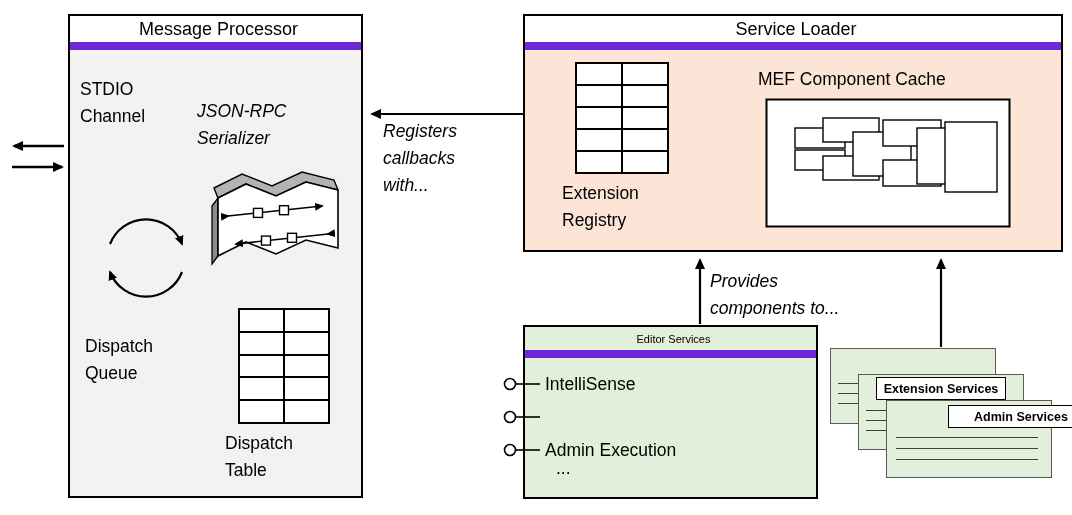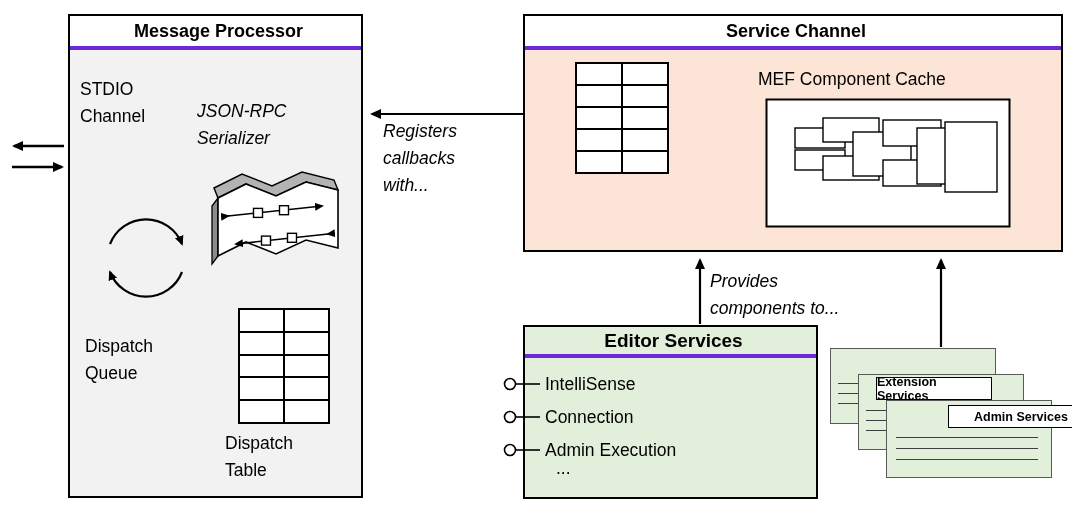--- a/index.html
+++ b/index.html
@@ -1,21 +1,21 @@
 <!DOCTYPE html>
 <html><head>
 <meta charset="utf-8">
 <style>
   * { margin:0; padding:0; box-sizing:border-box; }
   body { background:#fff; font-family:"Liberation Sans", sans-serif; color:#000; }
   .canvas { position:relative; width:1072px; height:515px; background:#fff; overflow:hidden; }
   .box { position:absolute; border:2px solid #000; }
   .box-header { height:34px; display:flex; align-items:center; justify-content:center;
-                font-weight:700; font-size:18px; background:#fff; border-bottom:4px solid #6d28d9;padding-left:6px; }
-  .box-header.green { height:31px; font-size:19px; background:#e2efda; }
+                font-weight:400; font-size:18px; background:#fff; border-bottom:8px solid #6d28d9;padding-left:6px; }
+  .box-header.green { height:31px; font-size:11px; background:#e2efda; }
   .t { position:absolute; font-size:17.5px; line-height:27px; text-align:left; white-space:pre-line; }
   .t.left { text-align:left; }
   .italic { font-style:italic; }
   .table-icon { position:absolute; display:grid; grid-template-columns:1fr 1fr;
                 grid-template-rows:repeat(5,1fr); border:2px solid #000; background:#000; gap:2px; }
   .table-icon i { background:#fff; display:block; }
   .abs { position:absolute; }
   .card { position:absolute; background:#e2efda; border:1.5px solid #595959; }
   .card-label { position:absolute; background:#fff; border:1.5px solid #000; font-weight:700;
                 font-size:12.5px; display:flex; align-items:center; justify-content:center; }
@@ -77,36 +77,38 @@
       <i></i>
       <i></i>
       <i></i>
       <i></i>
   </div>
 
   <div class="t" style="left:225px;top:430px;width:120px;">Dispatch
 Table</div>
 
   <div class="box" style="left:523px;top:14px;width:540px;height:238px;background:#fce4d6;">
-    <div class="box-header">Service Channel</div>
+    <div class="box-header">Service Loader</div>
   </div>
 
   <div class="table-icon" style="left:575px;top:62px;width:94px;height:112px;">
     <i></i>
       <i></i>
       <i></i>
       <i></i>
       <i></i>
       <i></i>
       <i></i>
       <i></i>
       <i></i>
       <i></i>
   </div>
 
+  <div class="t" style="left:562px;top:180px;width:120px;">Extension
+Registry</div>
 
   <div class="t" style="left:758px;top:66px;width:260px;">MEF Component Cache</div>
 
   <svg class="abs" style="left:765px;top:98px;" width="246" height="130" viewBox="0 0 246 130">
     <rect x="1.5" y="1.5" width="243" height="127" fill="#fff" stroke="#000" stroke-width="2"></rect>
     <g fill="#fff" stroke="#000" stroke-width="1.4">
       <rect x="30" y="30" width="50" height="20"></rect>
       <rect x="30" y="52" width="50" height="20"></rect>
       <rect x="58" y="20" width="56" height="24"></rect>
       <rect x="58" y="58" width="56" height="24"></rect>
@@ -123,34 +125,33 @@
 with...</div>
 
   <div class="t italic" style="left:710px;top:268px;width:240px;">Provides
 components to...</div>
 
   <div class="box" style="left:523px;top:325px;width:295px;height:174px;background:#e2efda;">
     <div class="box-header green">Editor Services</div>
   </div>
 
   <div class="t left" style="left:545px;top:371px;width:220px;">IntelliSense</div>
-  <div class="t left" style="left:545px;top:404px;width:220px;">Connection</div>
   <div class="t left" style="left:545px;top:437px;width:220px;">Admin Execution</div>
   <div class="t" style="left:556px;top:455px;width:60px;">...</div>
 
   <div class="card" style="left:830px;top:348px;width:166px;height:76px;"></div>
   <div class="cline" style="left:838px;top:383px;width:34px;"></div>
   <div class="cline" style="left:838px;top:393px;width:34px;"></div>
   <div class="cline" style="left:838px;top:403px;width:34px;"></div>
 
   <div class="card" style="left:858px;top:374px;width:166px;height:76px;"></div>
   <div class="cline" style="left:866px;top:410px;width:30px;"></div>
   <div class="cline" style="left:866px;top:420px;width:30px;"></div>
   <div class="cline" style="left:866px;top:430px;width:30px;"></div>
-  <div class="card-label" style="left:876px;top:377px;width:116px;height:23px;">Extension Services</div>
+  <div class="card-label" style="left:876px;top:377px;width:130px;height:23px;">Extension Services</div>
 
   <div class="card" style="left:886px;top:400px;width:166px;height:78px;"></div>
   <div class="card-label" style="left:904px;top:405px;width:146px;height:23px;margin-left:44px;">Admin Services</div>
   <div class="cline" style="left:896px;top:437px;width:142px;"></div>
   <div class="cline" style="left:896px;top:448px;width:142px;"></div>
   <div class="cline" style="left:896px;top:459px;width:142px;"></div>
 
   <svg class="overlay" width="1072" height="515" viewBox="0 0 1072 515">
     <defs>
       <marker id="ah" markerWidth="11" markerHeight="10" refX="9" refY="5" orient="auto" markerUnits="userSpaceOnUse">

